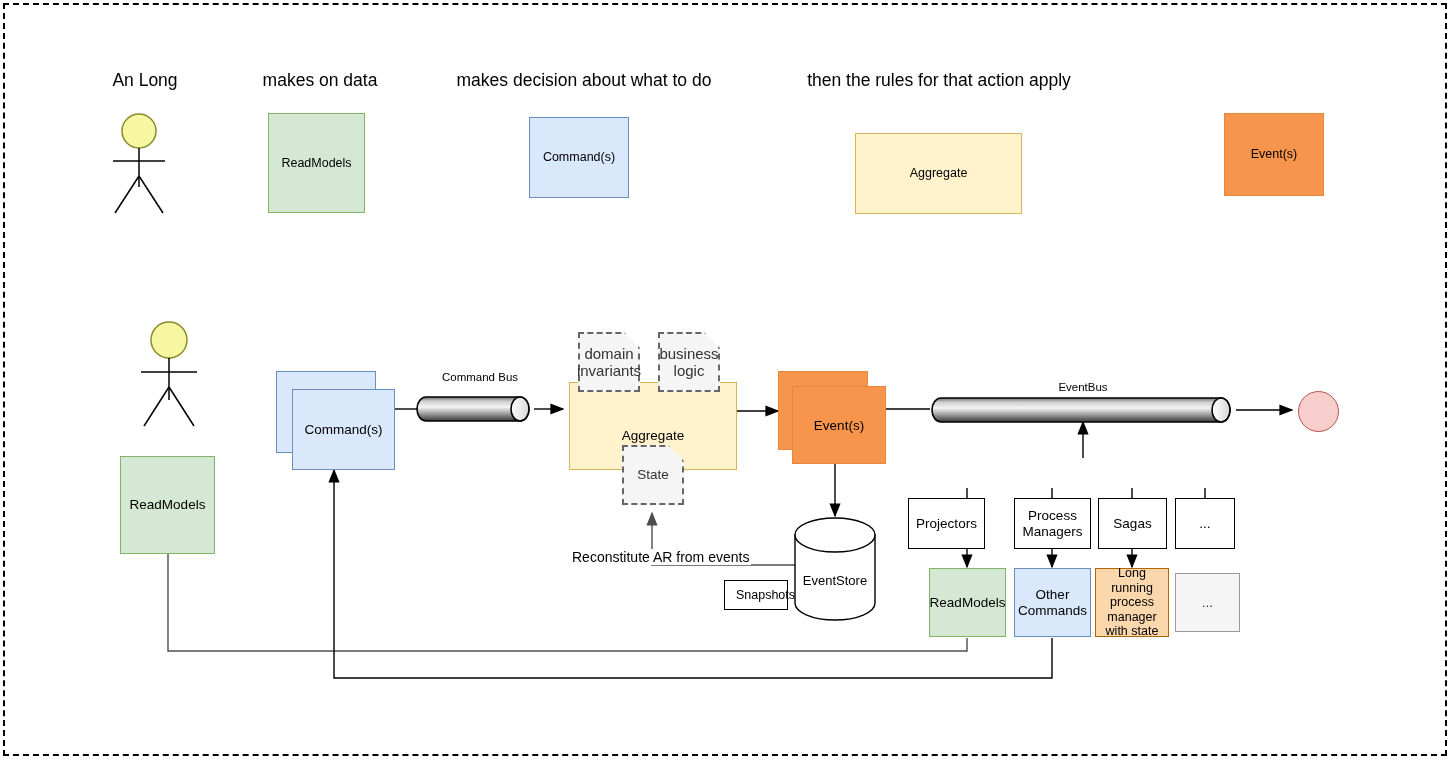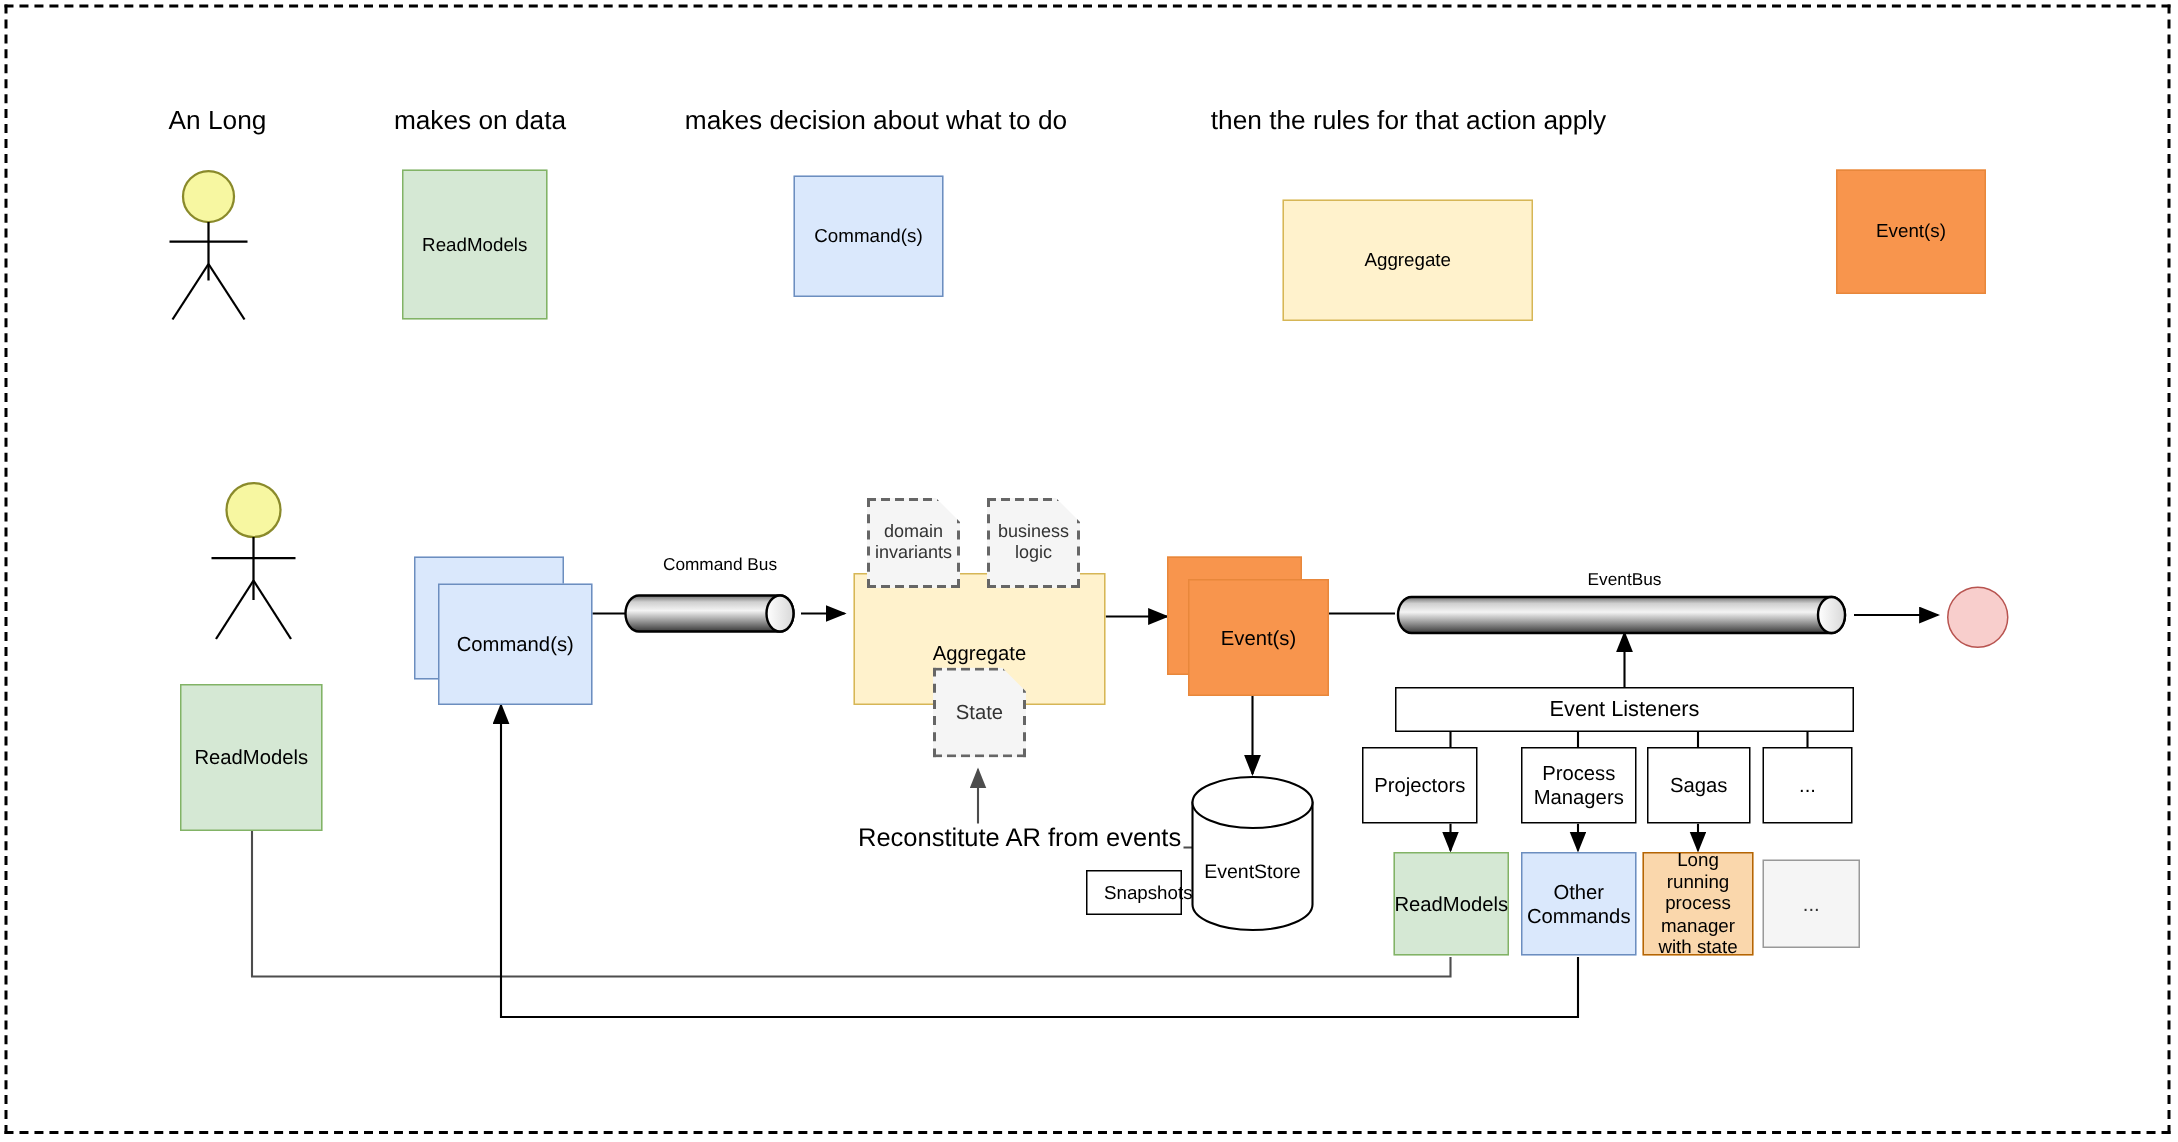--- a/index.html
+++ b/index.html
@@ -60,21 +60,21 @@
 
   
   .green  { background: #d5e8d4; border: 1px solid #82b366; }
   .blue   { background: #dae8fc; border: 1px solid #6c8ebf; }
   .yellow { background: #fff2cc; border: 1px solid #d6b656; margin-top: 16px; }
   .orange { background: #f8954d; border: 1px solid #e8873b; }
   .orange2{ background: #fad7ac; border: 1px solid #b46504; }
   .white  { background: #ffffff; border: 1px solid #000000; }
   .grey   { background: #f5f5f5; border: 1px solid #999999; color: #333333;}
 
-  .small { font-size: 12px; }
+  .small { font-size: 15px; }
   .mid   { font-size: 12.5px; }
   .big   { font-size: 13.5px; }
   .lg    { font-size: 14.5px; }
 
   
   .note {
     position: absolute;
     box-sizing: border-box;
   }
   .note .body {
@@ -131,21 +131,21 @@
 
   .pink-circle {
     position: absolute;
     border-radius: 50%;
     background: #f8cecc;
     border: 1px solid #b85450;
   }
 
   .edge-label {
     position: absolute;
-    font-size: 17px;
+    font-size: 14px;
     white-space: nowrap;
     color: #000;
     background: #ffffff;
     padding: 0 2px;
   }
 </style>
 </head>
 <body>
 
 <div id="canvas">
@@ -306,23 +306,20 @@
   </div>
 
   <div class="node white mid" style="left:724px; top:580px; width:64px; height:30px;padding-left:19px;">
     <span>Snapshots</span>
   </div>
 
   <div class="edge-label" style="left:570px; top:549px;">Reconstitute AR from events</div>
 
   <div class="bus-label" style="left:1023px; top:381px; width:120px;">EventBus</div>
 
-  <div class="node white lg" style="left:930px; top:458px; width:306px; height:30px;">
-    <span>Event Listeners</span>
-  </div>
 
   <div class="node white big" style="left:908px; top:498px; width:77px; height:51px;">
     <span>Projectors</span>
   </div>
   <div class="node white big" style="left:1014px; top:498px; width:77px; height:51px;">
     <span>Process Managers</span>
   </div>
   <div class="node white big" style="left:1098px; top:498px; width:69px; height:51px;">
     <span>Sagas</span>
   </div>

